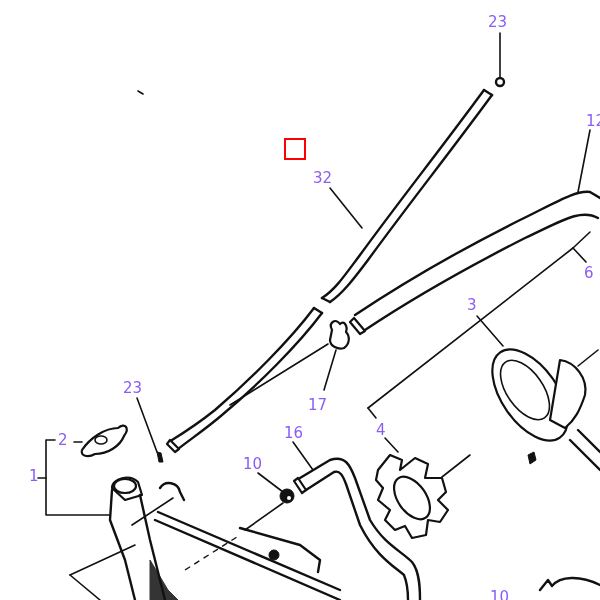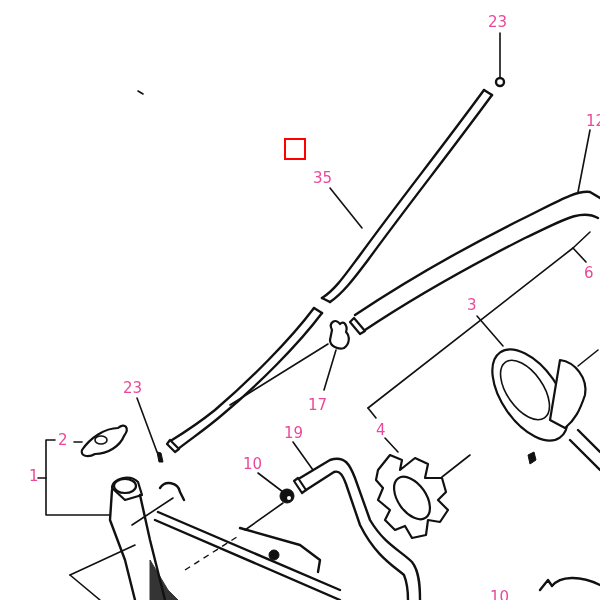--- a/index.html
+++ b/index.html
@@ -1,18 +1,18 @@
 <!DOCTYPE html>
 <html><head>
   <meta charset="utf-8">
   <style>
     html, body { margin: 0; padding: 0; background: #ffffff; }
     body { width: 600px; height: 600px; overflow: hidden; position: relative; font-family: "DejaVu Sans", sans-serif; }
     #canvas { position: absolute; left: 0; top: 0; width: 600px; height: 600px; }
-    .callout { position: absolute; font-family: "DejaVu Sans", sans-serif; font-size: 15px; color: #ec4899; line-height: 1; letter-spacing: 0px; }
+    .callout { position: absolute; font-family: "DejaVu Sans", sans-serif; font-size: 15px; color: #8b5cf6; line-height: 1; letter-spacing: 0px; }
     .marker { position: absolute; border: 2px solid #ff0000; box-sizing: border-box; }
     svg .ln { stroke: #111; stroke-width: 1.6; fill: none; stroke-linecap: round; stroke-linejoin: round; }
     svg .thick { stroke: #111; stroke-width: 2.4; fill: none; stroke-linecap: round; stroke-linejoin: round; }
     svg .fillw { fill: #fff; stroke: #111; stroke-width: 2.2; stroke-linejoin: round; }
     svg .dark { fill: #111; stroke: #111; stroke-width: 1; }
     svg .dash { stroke: #111; stroke-width: 1.4; fill: none; stroke-dasharray: 6 5; }
   </style>
 </head>
 <body>
 
@@ -126,25 +126,25 @@
 
   <g>
     <path class="thick" d="M540 590 L548 580 L552 586 C560 576 580 575 600 585"></path>
   </g>
 
   <line class="ln" x1="138" y1="91" x2="143" y2="94"></line>
 </svg>
 
 <span class="callout" style="left:488px;top:15px">23</span>
 <span class="callout" style="left:586px;top:114px">12</span>
-<span class="callout" style="left:313px;top:171px">35</span>
+<span class="callout" style="left:313px;top:171px">32</span>
 <span class="callout" style="left:584px;top:266px">6</span>
 <span class="callout" style="left:467px;top:298px">3</span>
 <span class="callout" style="left:308px;top:398px">17</span>
 <span class="callout" style="left:123px;top:381px">23</span>
 <span class="callout" style="left:376px;top:423px">4</span>
 <span class="callout" style="left:58px;top:433px">2</span>
-<span class="callout" style="left:284px;top:426px">19</span>
+<span class="callout" style="left:284px;top:426px">16</span>
 <span class="callout" style="left:29px;top:469px">1</span>
 <span class="callout" style="left:243px;top:457px">10</span>
 <span class="callout" style="left:490px;top:590px">10</span>
 
 <div class="marker" style="left:284px;top:138px;width:22px;height:22px"></div>
 
 </body></html>

